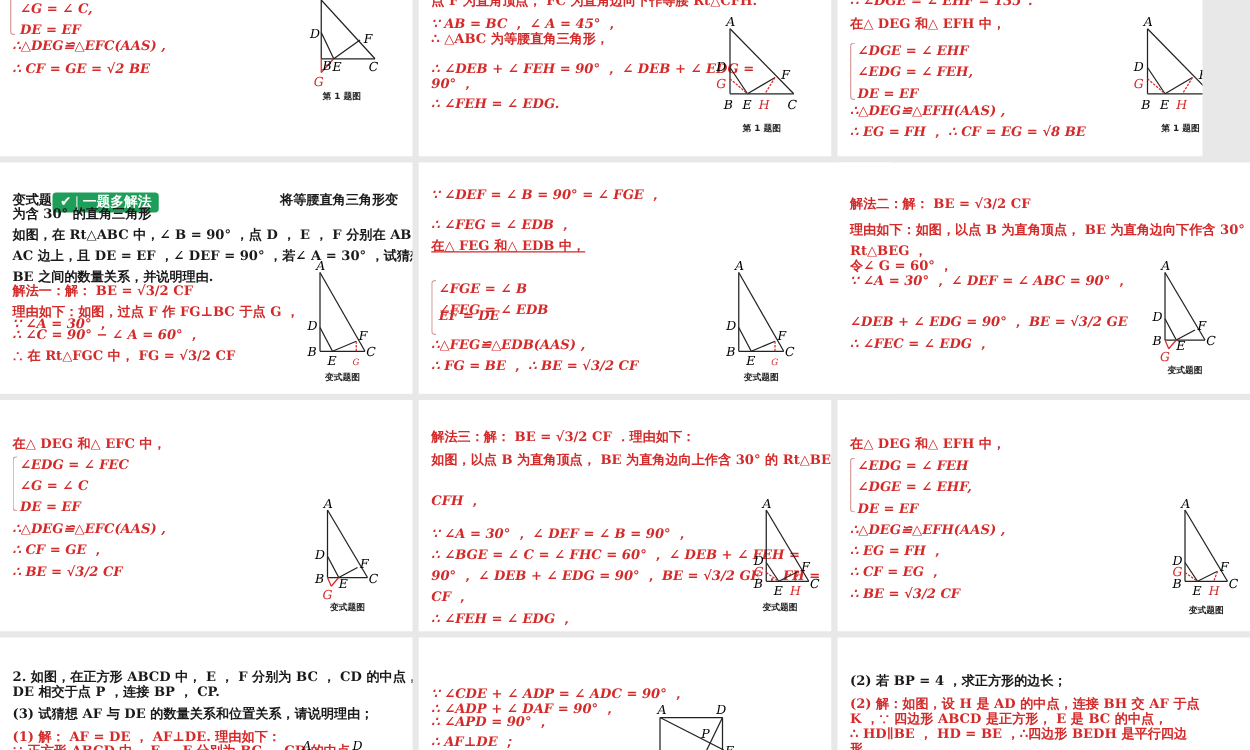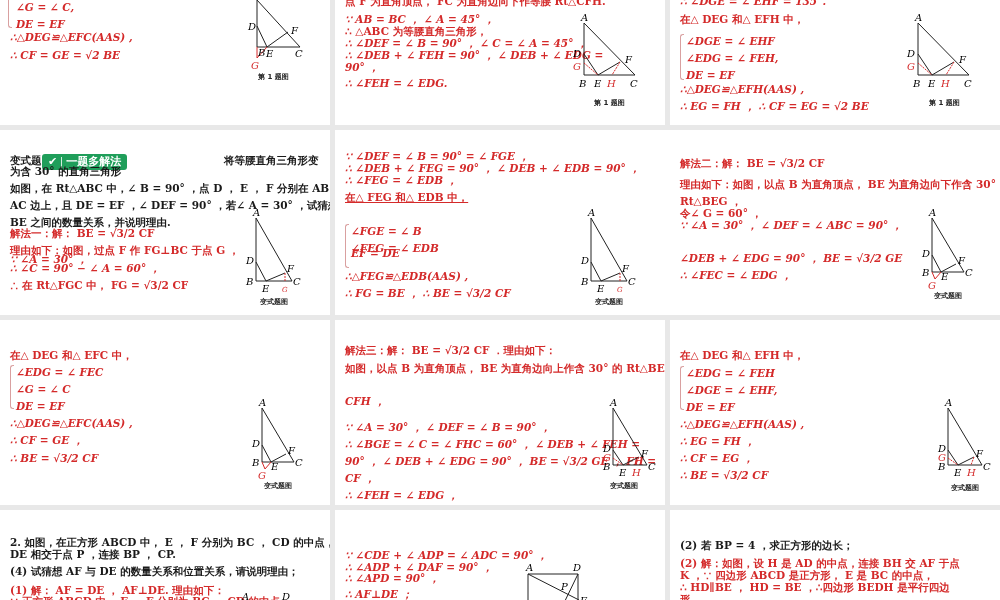--- a/index.html
+++ b/index.html
@@ -41,21 +41,20 @@
     <text x="50" y="57">C</text>
     <text x="6" y="69" fill="#d42a2a">G</text>
   </svg>
   <div class="cap" style="left:258px;top:72px;">第 1 题图</div>
 </div>
 
 <div class="tile" style="left:335px;top:0;width:330px;height:125px;">
   <div class="line red" style="left:10px;top:-6px;">点 F 为直角顶点， FC 为直角边向下作等腰 Rt△CFH.</div>
   <div class="line red it" style="left:10px;top:12px;">∵ AB = BC ， ∠ A = 45° ，</div>
   <div class="line red" style="left:10px;top:24px;">∴ △ABC 为等腰直角三角形，</div>
-  <div class="line red it" style="left:10px;top:36px;">∴ ∠DEF = ∠ B = 90° ， ∠ C = ∠ A = 45° ，</div>
   <div class="line red it" style="left:10px;top:48px;">∴ ∠DEB + ∠ FEH = 90° ， ∠ DEB + ∠ EDG =</div>
   <div class="line red it" style="left:10px;top:60px;">90° ，</div>
   <div class="line red it" style="left:10px;top:76px;">∴ ∠FEH = ∠ EDG.</div>
 
 </div>
 <svg class="fig" width="80" height="75" style="left:572px;top:17px;">
   <line x1="12" y1="6" x2="12" y2="58" stroke="#222"></line>
   <line x1="12" y1="6" x2="63" y2="58" stroke="#222"></line>
   <line x1="12" y1="58" x2="63" y2="58" stroke="#222"></line>
   <line x1="12" y1="37" x2="26" y2="58" stroke="#222"></line>
@@ -67,29 +66,29 @@
   <text x="1" y="40">D</text>
   <text x="1" y="53" fill="#d42a2a">G</text>
   <text x="53" y="46">F</text>
   <text x="7" y="70">B</text>
   <text x="22" y="70">E</text>
   <text x="35" y="70" fill="#d42a2a">H</text>
   <text x="58" y="70">C</text>
 </svg>
 <div class="cap" style="left:594px;top:98px;">第 1 题图</div>
 
-<div class="tile" style="left:670px;top:0;width:330px;height:125px;">
+<div class="tile" style="left:670px;top:0;width:292px;height:125px;">
   <div class="line red it" style="left:10px;top:-6px;">∴ ∠DGE = ∠ EHF = 135°.</div>
   <div class="line red" style="left:10px;top:12px;">在△ DEG 和△ EFH 中，</div>
   <div class="brace" style="left:10px;top:34px;height:46px;"></div>
   <div class="line red it" style="left:16px;top:34px;">∠DGE = ∠ EHF</div>
   <div class="line red it" style="left:16px;top:51px;">∠EDG = ∠ FEH,</div>
   <div class="line red it" style="left:16px;top:68px;">DE = EF</div>
   <div class="line red it" style="left:10px;top:82px;">∴△DEG≌△EFH(AAS) ,</div>
-  <div class="line red it" style="left:10px;top:99px;">∴ EG = FH ， ∴ CF = EG = √2 BE</div>
+  <div class="line red it" style="left:10px;top:99px;">∴ EG = FH ， ∴ CF = EG = √8 BE</div>
   <svg class="fig" width="80" height="75" style="left:236px;top:17px;">
     <line x1="12" y1="6" x2="12" y2="58" stroke="#222"></line>
     <line x1="12" y1="6" x2="63" y2="58" stroke="#222"></line>
     <line x1="12" y1="58" x2="63" y2="58" stroke="#222"></line>
     <line x1="12" y1="37" x2="26" y2="58" stroke="#222"></line>
     <line x1="26" y1="58" x2="48" y2="45" stroke="#222"></line>
     <line x1="12" y1="46" x2="26" y2="58" stroke="#d42a2a" stroke-dasharray="2,1"></line>
     <line x1="48" y1="45" x2="40" y2="58" stroke="#d42a2a" stroke-dasharray="2,1"></line>
     <text x="9" y="4">A</text>
     <text x="1" y="40">D</text>
@@ -133,21 +132,20 @@
     <text x="-2" y="75">B</text>
     <text x="14" y="82">E</text>
     <text x="45" y="75">C</text>
     <text x="34" y="82" fill="#d42a2a" style="font-size:7px">G</text>
   </svg>
   <div class="cap" style="left:260px;top:167px;">变式题图</div>
 </div>
 
 <div class="tile" style="left:335px;top:130px;width:378px;height:185px;">
   <div class="line red it" style="left:10px;top:19px;">∵ ∠DEF = ∠ B = 90° = ∠ FGE ，</div>
-  <div class="line red it" style="left:10px;top:31px;">∴ ∠DEB + ∠ FEG = 90° ， ∠ DEB + ∠ EDB = 90° ，</div>
   <div class="line red it" style="left:10px;top:43px;">∴ ∠FEG = ∠ EDB ，</div>
   <div class="line red" style="left:10px;top:60px;text-decoration:underline;">在△ FEG 和△ EDB 中，</div>
   <div class="brace" style="left:10px;top:94px;height:44px;"></div>
   <div class="line red it" style="left:16px;top:94px;">∠FGE = ∠ B</div>
   <div class="line red it" style="left:16px;top:111px;">∠FEG = ∠ EDB</div>
   <div class="line red it" style="left:16px;top:116px;">EF = DE</div>
   <div class="line red it" style="left:10px;top:139px;">∴△FEG≌△EDB(AAS) ,</div>
   <div class="line red it" style="left:10px;top:156px;">∴ FG = BE ， ∴ BE = √3/2 CF</div>
   <svg class="fig" width="70" height="75" style="left:248px;top:80px;">
     <line x1="8" y1="8" x2="8" y2="71" stroke="#222"></line>
@@ -277,21 +275,21 @@
     <text x="16" y="76">E</text>
     <text x="29" y="76" fill="#d42a2a">H</text>
     <text x="45" y="70">C</text>
   </svg>
   <div class="cap" style="left:281px;top:163px;">变式题图</div>
 </div>
 
 <div class="tile" style="left:0;top:510px;width:330px;height:90px;">
   <div class="line blk" style="left:10px;top:25px;">2. 如图，在正方形 ABCD 中， E ， F 分别为 BC ， CD 的中点， AF 和</div>
   <div class="line blk" style="left:10px;top:37px;">DE 相交于点 P ，连接 BP ， CP.</div>
-  <div class="line blk" style="left:10px;top:54px;">(4) 试猜想 AF 与 DE 的数量关系和位置关系，请说明理由；</div>
+  <div class="line blk" style="left:10px;top:54px;">(3) 试猜想 AF 与 DE 的数量关系和位置关系，请说明理由；</div>
   <div class="line red" style="left:10px;top:73px;">(1) 解： AF = DE ， AF⊥DE. 理由如下：</div>
   <div class="line red" style="left:10px;top:84px;">∵ 正方形 ABCD 中， E ， F 分别为 BC ， CD 的中点</div>
   <svg class="fig" width="60" height="20" style="left:238px;top:82px;">
     <text x="4" y="8">A</text>
     <text x="44" y="8">D</text>
   </svg>
 </div>
 
 <div class="tile" style="left:335px;top:510px;width:330px;height:90px;">
   <div class="line red it" style="left:10px;top:38px;">∵ ∠CDE + ∠ ADP = ∠ ADC = 90° ，</div>

